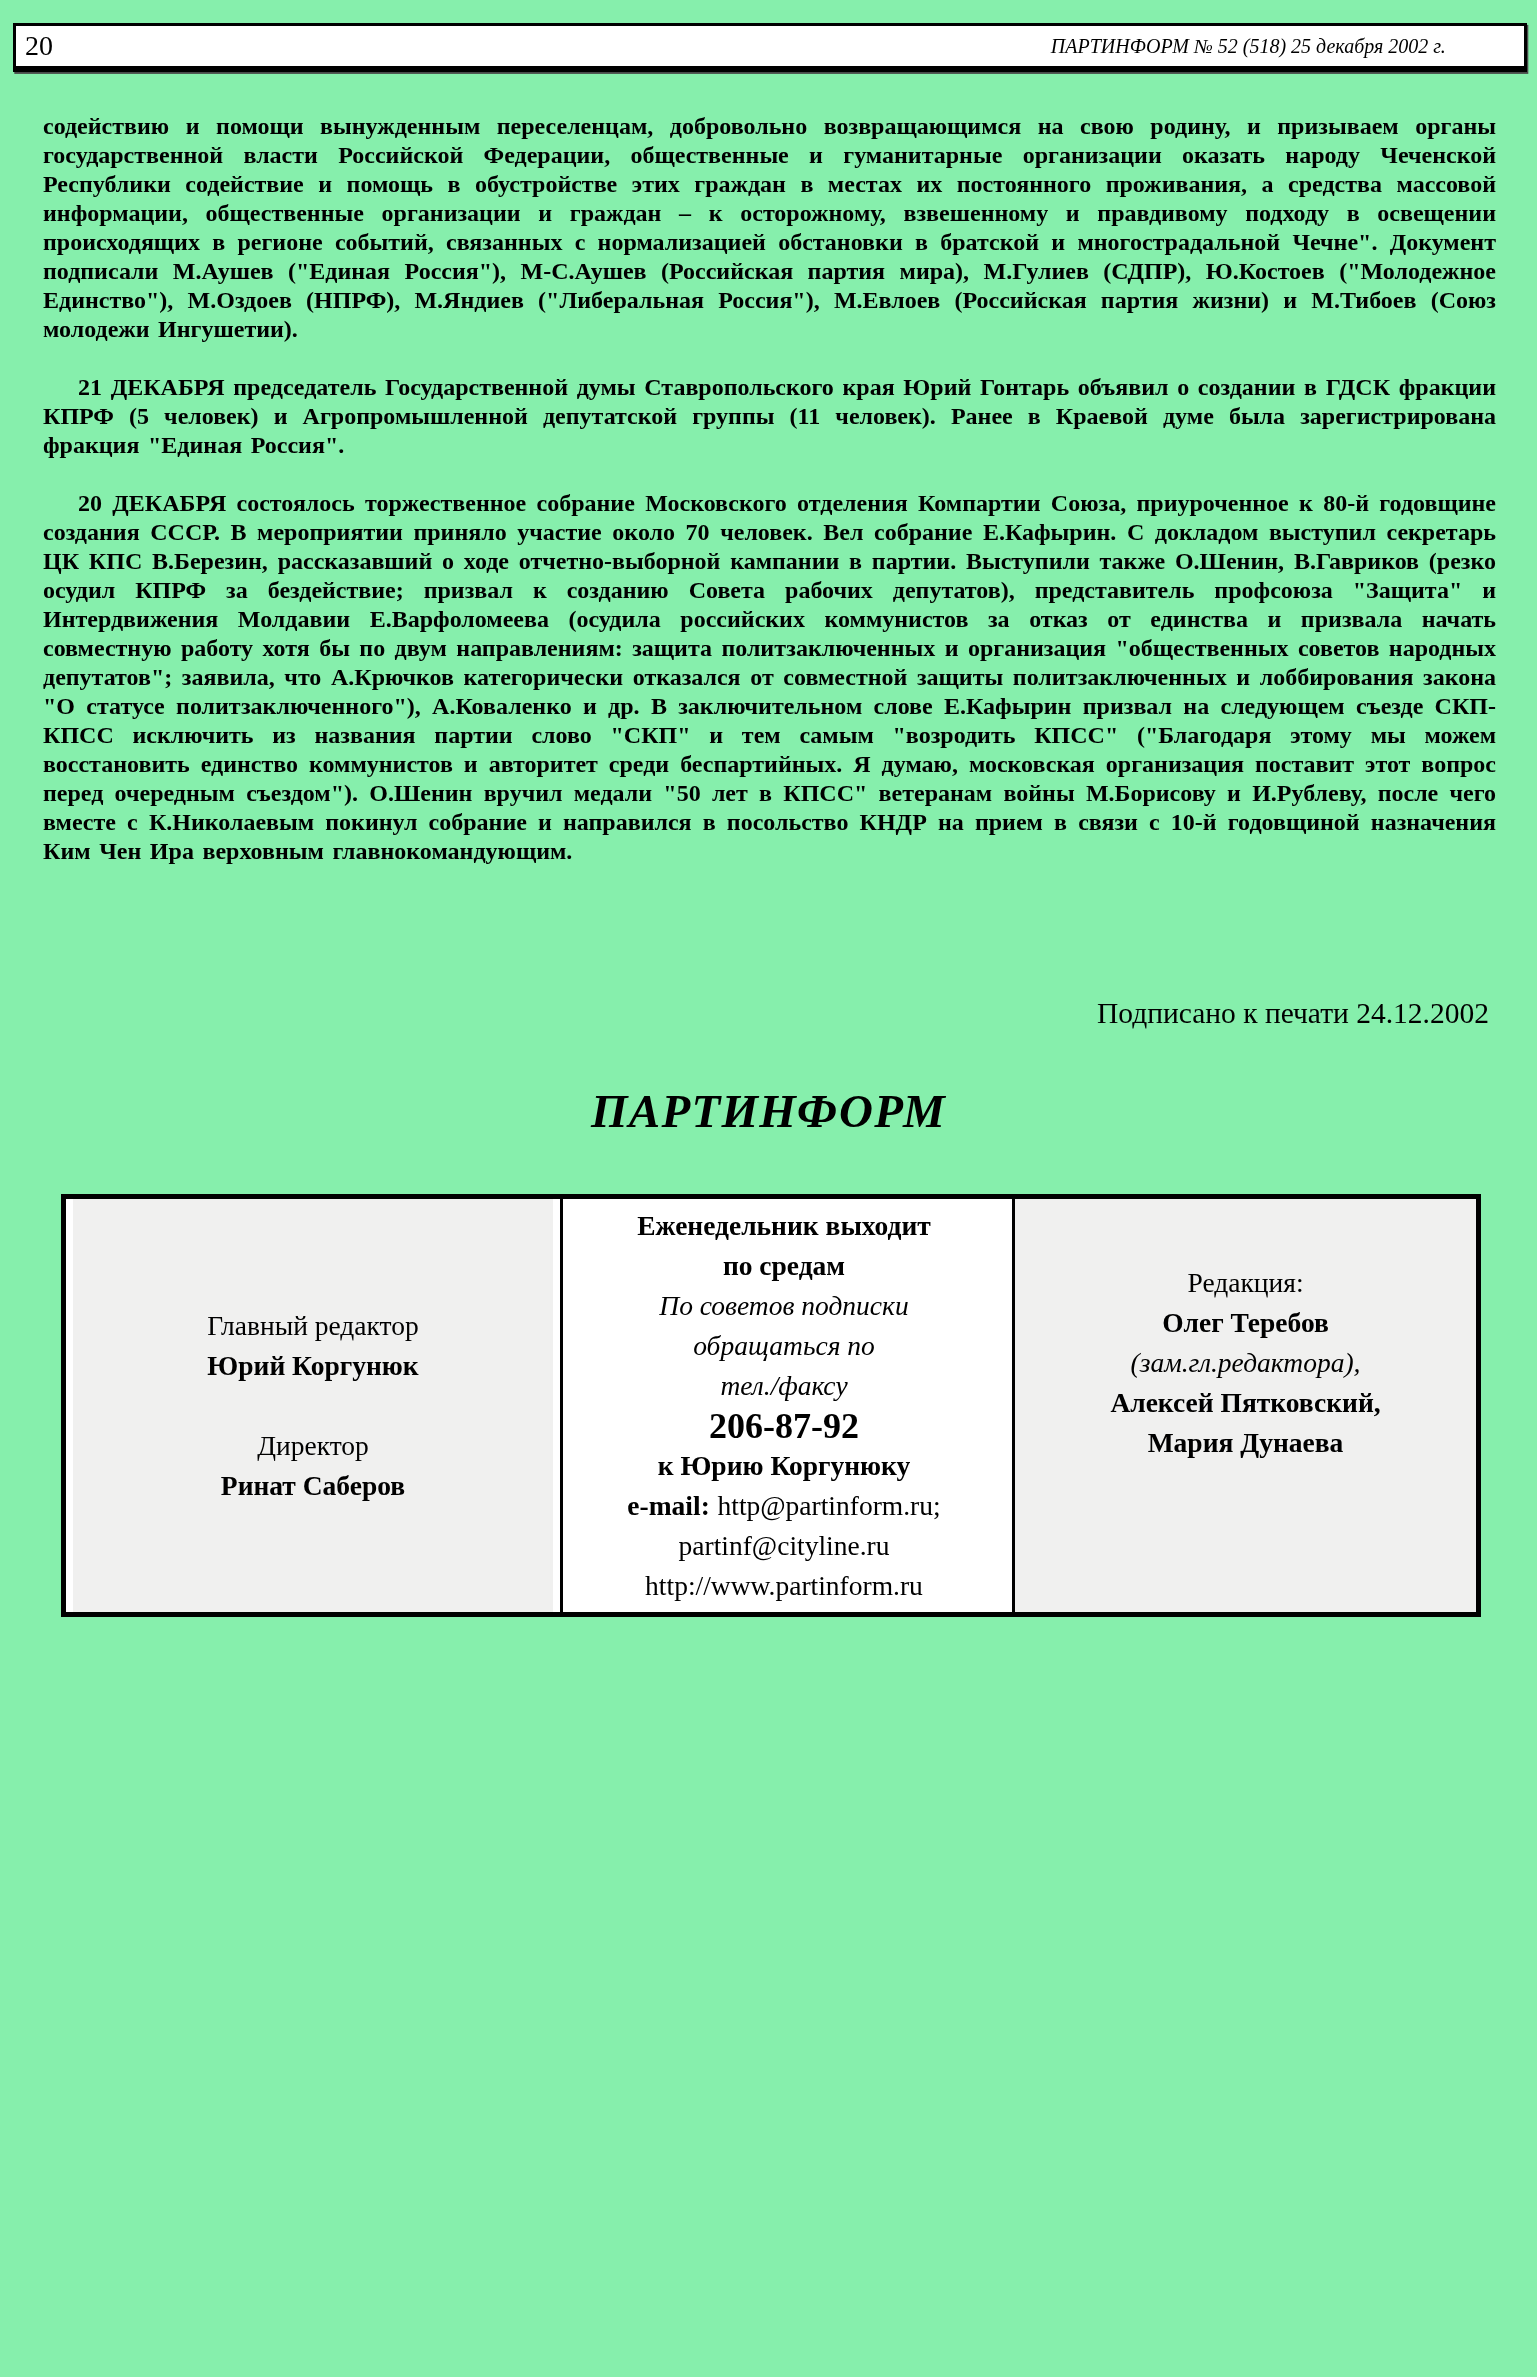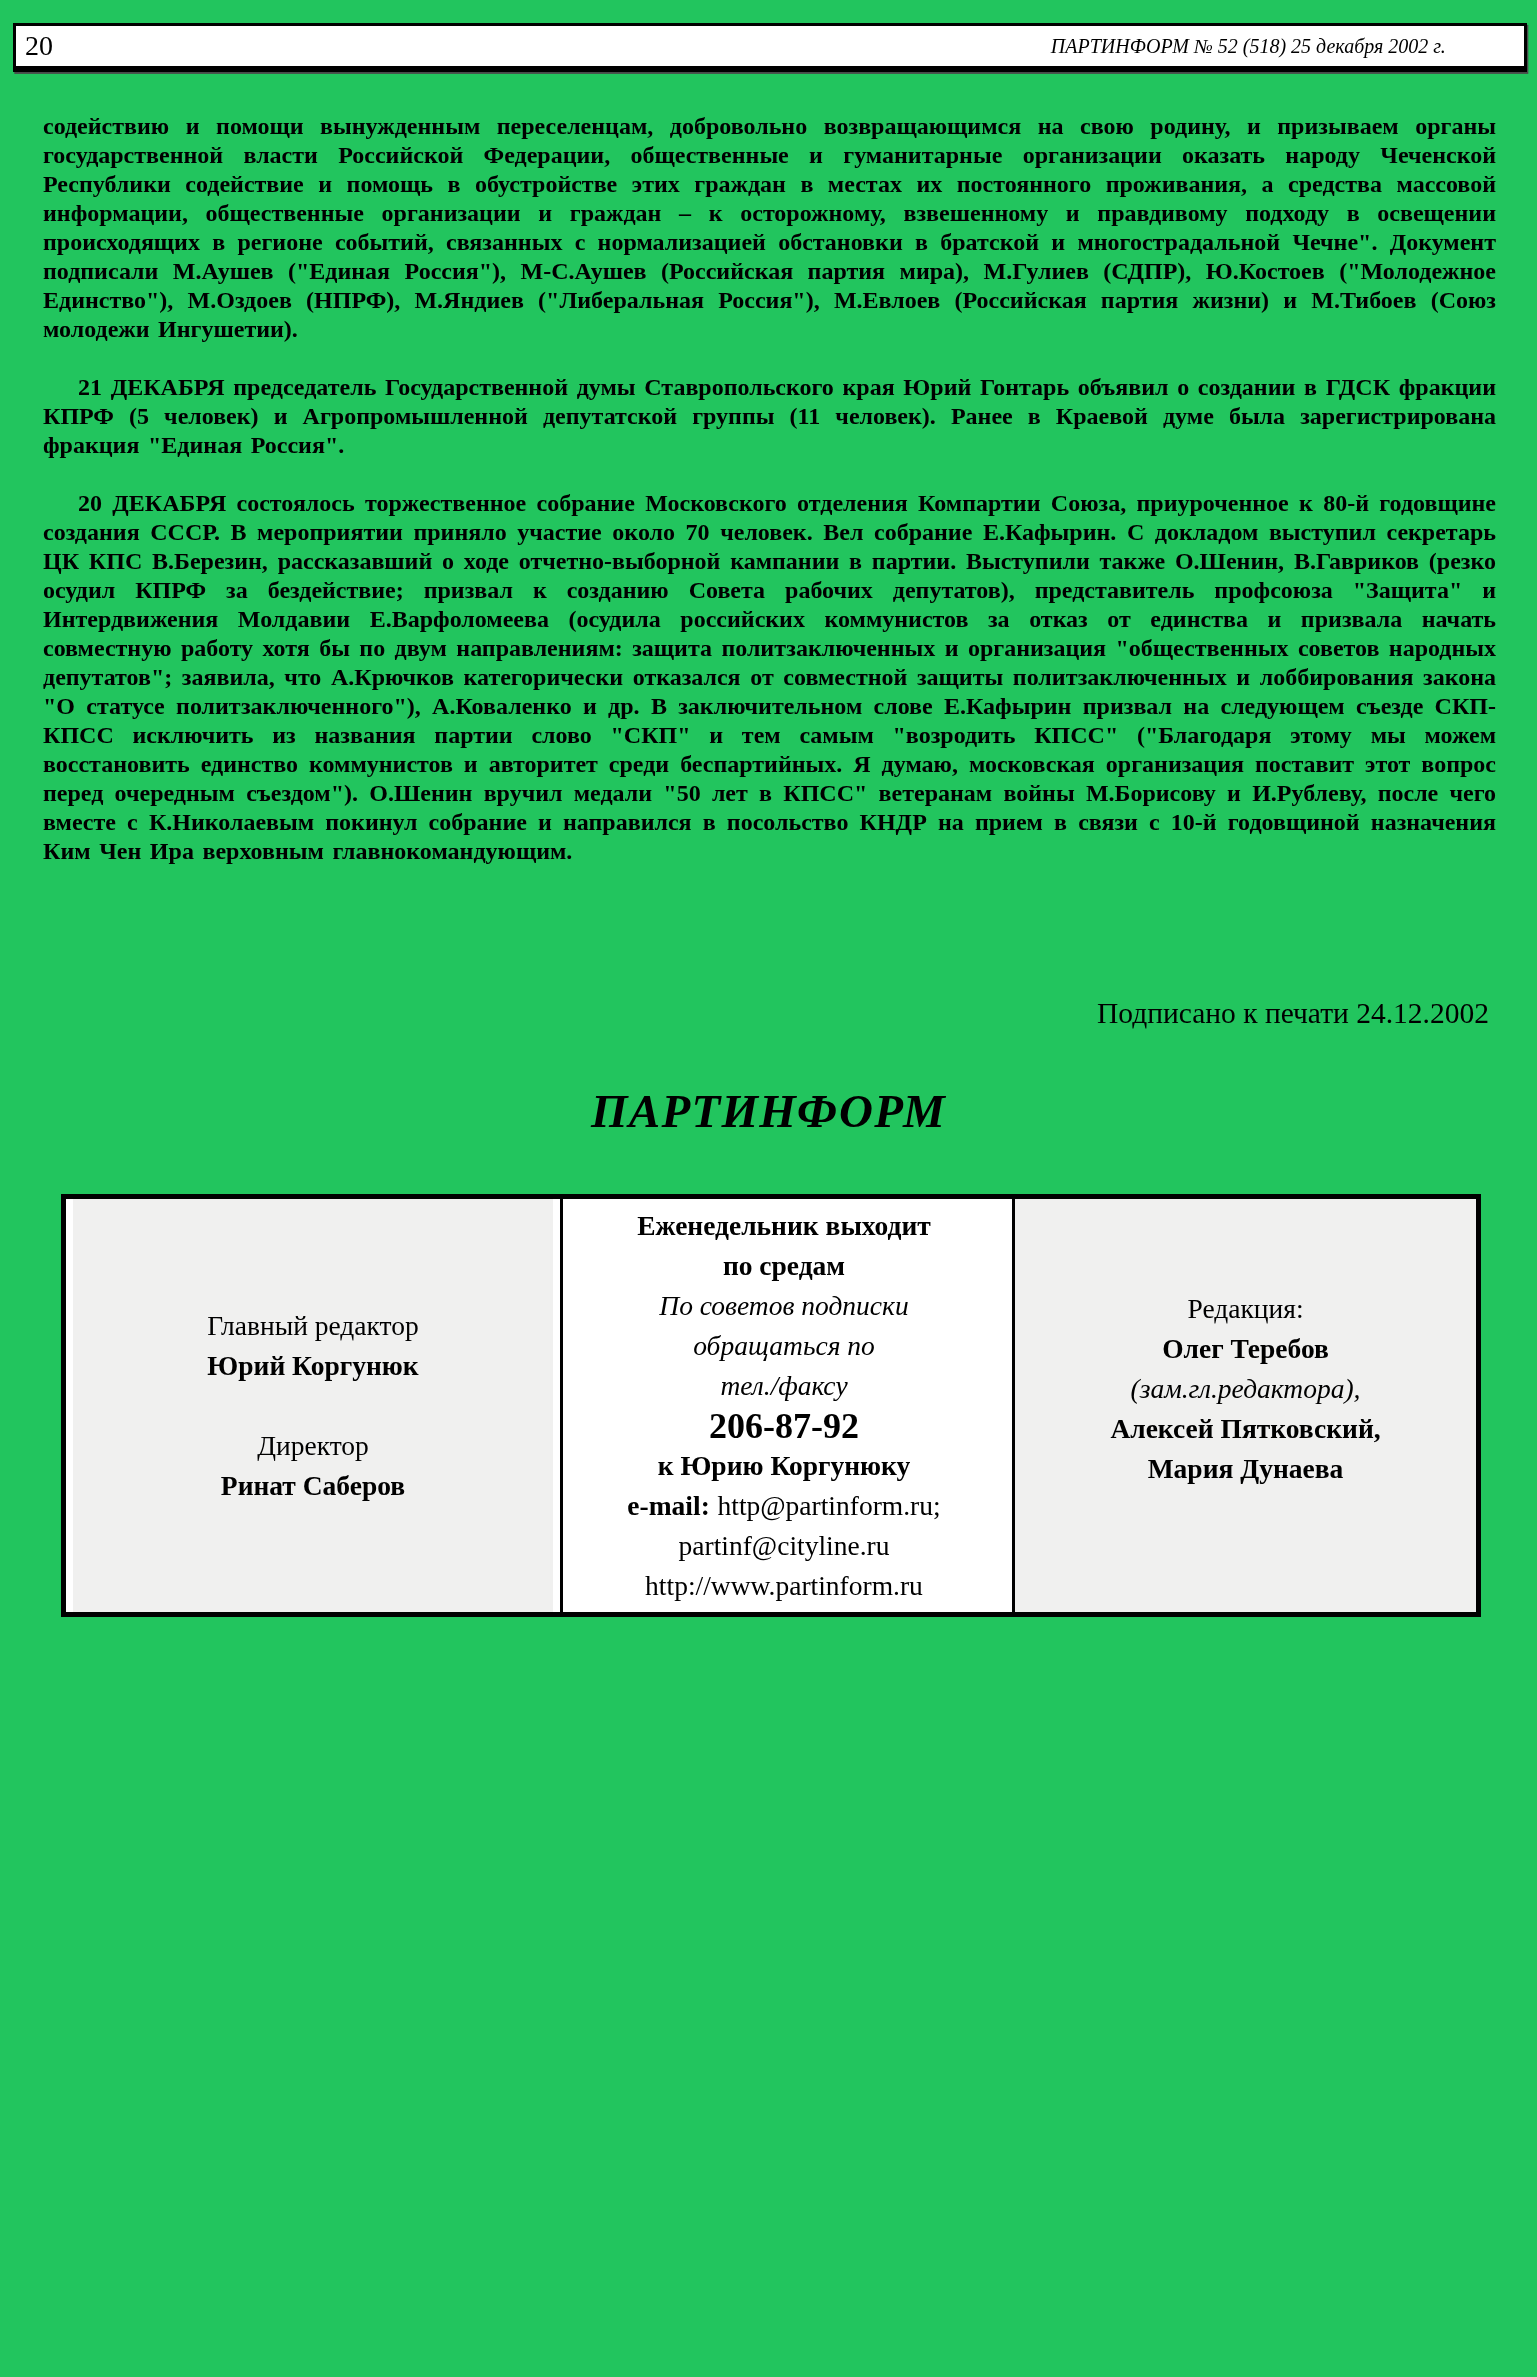--- a/index.html
+++ b/index.html
@@ -1,19 +1,19 @@
 <!DOCTYPE html>
 <html lang="ru" style="font-size:10.2px"><head>
 <meta charset="utf-8">
 <style>
   html,body{margin:0;padding:0;background:#ffffff;}
   .page{
     position:relative;
     width:1537px;height:2377px;
-    background:#22c55e;
+    background:#86efac;
     color:#000;
     overflow:hidden;
   }
   
   .header-box{
     margin:23px 10.2px 0 13px;
     height:40px;
     border:3.8px solid #000;
     border-bottom-width:6.4px;
     display:flex;
@@ -86,21 +86,21 @@
     text-align:center;
     font-family:"Liberation Serif",serif;
     font-size:27.5px;
     line-height:40px;
     padding:6.4px 5.1px;
     box-sizing:border-box;
     margin-left:7px;
   }
   .cell + .cell{border-left:3.2px solid #000;}
   .cell.shade{background:#f0f0ef;}
-  .cell.top{justify-content:flex-start;padding-top:90px;text-align:center;}
+  .cell.top{justify-content:flex-start;padding-top:64px;text-align:center;}
   .b{font-weight:bold;}
   .i{font-style:italic;}
   .phone{font-weight:bold;font-size:36px;}
   .spacer{height:40px;}
   .email-label{font-weight:bold;margin-right:7.7px;}
 </style>
 </head>
 <body>
 
 <div class="page">

